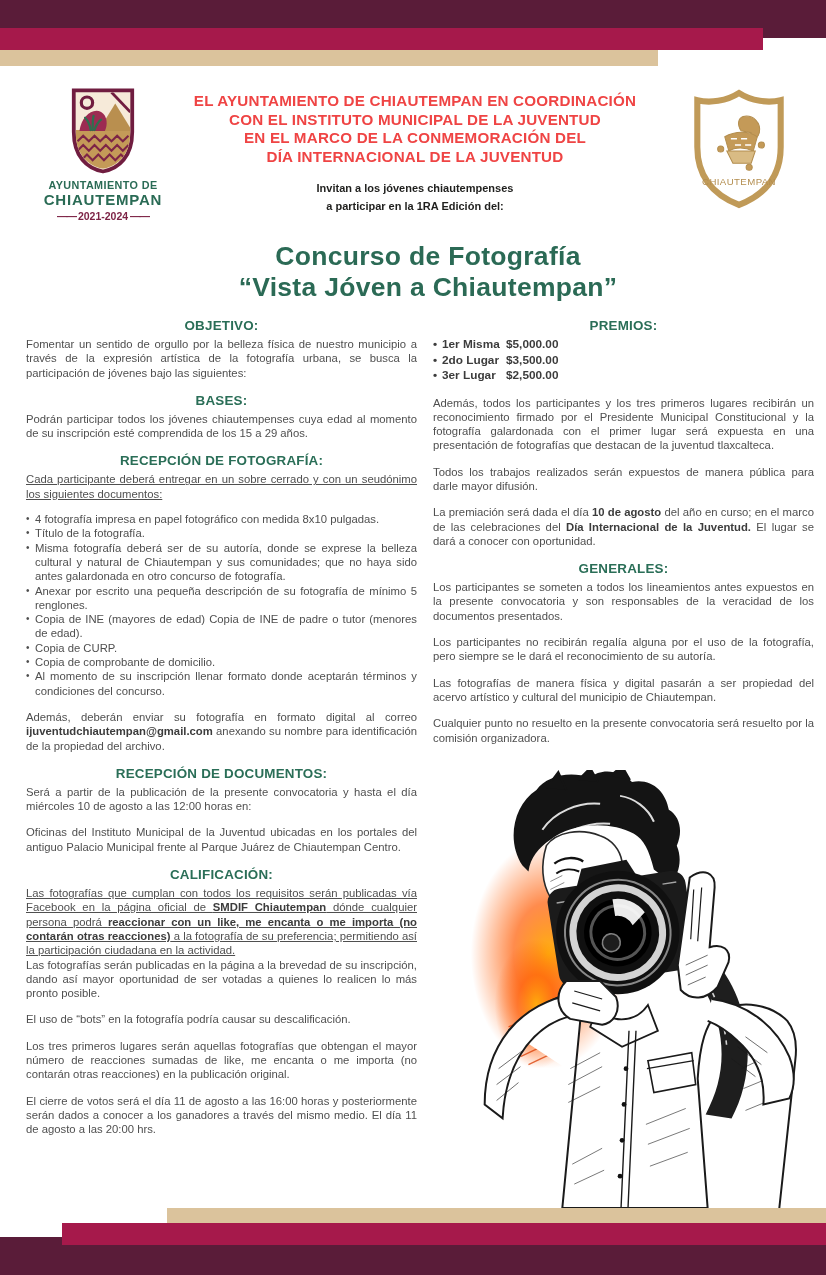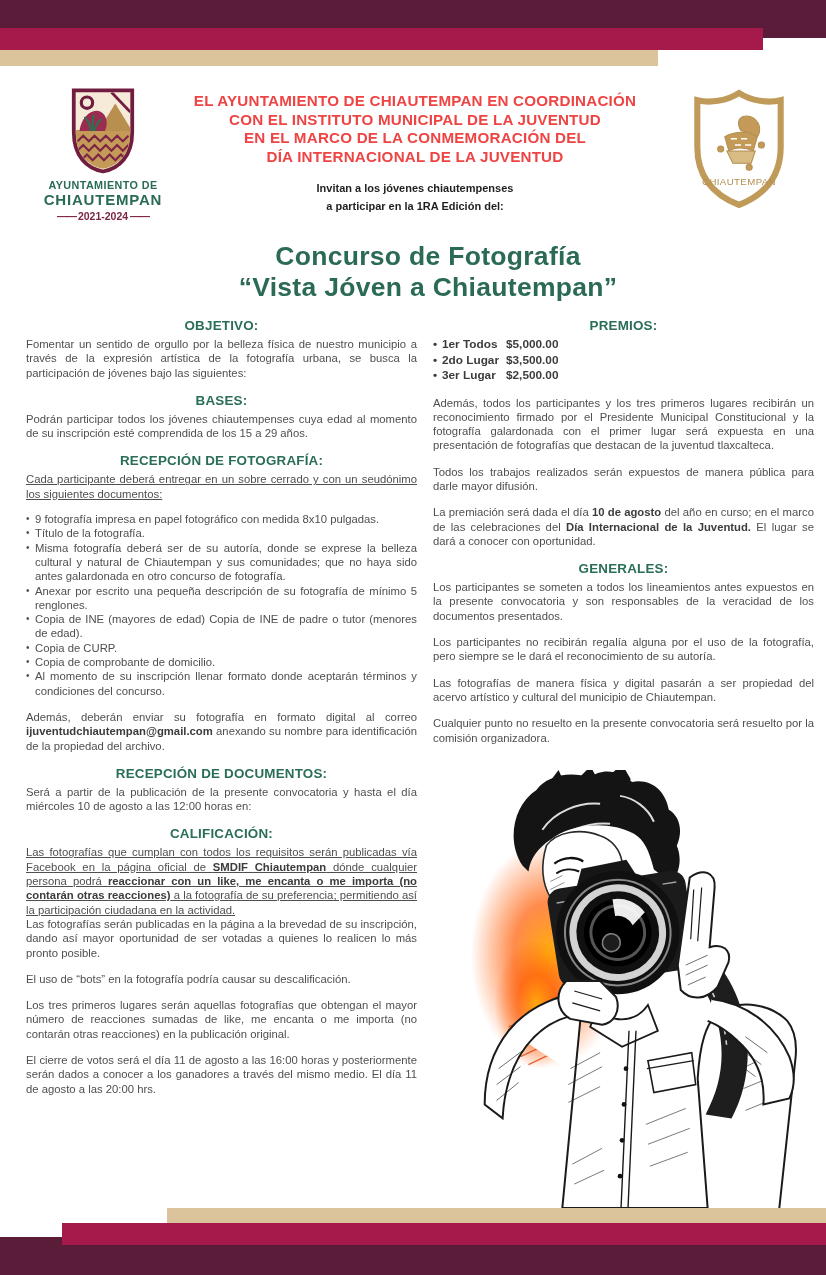--- a/index.html
+++ b/index.html
@@ -145,46 +145,47 @@
   <div class="col col-left">
     <h3 class="first">OBJETIVO:</h3>
     <p>Fomentar un sentido de orgullo por la belleza física de nuestro municipio a través de la expresión artística de la fotografía urbana, se busca la participación de jóvenes bajo las siguientes:</p>
 
     <h3>BASES:</h3>
     <p>Podrán participar todos los jóvenes chiautempenses cuya edad al momento de su inscripción esté comprendida de los 15 a 29 años.</p>
 
     <h3>RECEPCIÓN DE FOTOGRAFÍA:</h3>
     <p class="tight">Cada participante deberá entregar en un sobre cerrado y con un seudónimo los siguientes documentos:</p>
     <ul class="doc-list">
-      <li>9 fotografía impresa en papel fotográfico con medida 8x10 pulgadas.</li>
+      <li>4 fotografía impresa en papel fotográfico con medida 8x10 pulgadas.</li>
       <li>Título de la fotografía.</li>
       <li>Misma fotografía deberá ser de su autoría, donde se exprese la belleza  cultural y natural de Chiautempan y sus comunidades; que no haya  sido antes galardonada en otro concurso de fotografía.</li>
       <li>Anexar por escrito una pequeña descripción de su fotografía de mínimo  5 renglones.</li>
       <li>Copia de INE (mayores de edad) Copia de INE de padre o tutor (menores  de edad).</li>
       <li>Copia de CURP.</li>
       <li>Copia de comprobante de domicilio.</li>
       <li>Al momento de su inscripción llenar formato donde aceptarán términos y  condiciones del concurso.</li>
     </ul>
     <p><span>Además, deberán enviar su fotografía en formato digital al correo </span><b>ijuventudchiautempan@gmail.com</b><span> anexando su nombre para identificación de la propiedad del archivo.</span></p>
 
     <h3>RECEPCIÓN DE DOCUMENTOS:</h3>
     <p>Será a partir de la publicación de la presente convocatoria y hasta el día miércoles 10 de agosto a las 12:00 horas en:</p>
+    <p>Oficinas del Instituto Municipal de la Juventud ubicadas en los portales del antiguo Palacio Municipal frente al Parque Juárez de Chiautempan Centro.</p>
 
     <h3>CALIFICACIÓN:</h3>
     <p class="tight"><span>Las fotografías que cumplan con todos los requisitos serán publicadas vía Facebook en la página oficial de </span><b>SMDIF Chiautempan</b><span> dónde cualquier persona podrá </span><b>reaccionar con un like, me encanta o me importa (no contarán otras reacciones)</b><span> a la fotografía de su preferencia; permitiendo así la participación ciudadana en la actividad.</span></p>
     <p>Las fotografías serán publicadas en la página a la brevedad de su inscripción, dando así mayor oportunidad de ser votadas a quienes lo realicen lo más pronto posible.</p>
     <p>El uso de “bots” en la fotografía podría causar su descalificación.</p>
     <p>Los tres primeros lugares serán aquellas fotografías que obtengan el mayor número de reacciones sumadas de like, me encanta o me importa (no contarán otras reacciones) en la publicación original.</p>
     <p>El cierre de votos será el día 11 de agosto a las 16:00 horas y posteriormente serán dados a conocer a los ganadores a través del mismo medio. El día 11 de agosto a las 20:00 hrs.</p>
   </div>
 
   <div class="col col-right">
     <h3 class="first">PREMIOS:</h3>
     <div class="prizes">
-      <div class="prize"><span class="place">1er Todos</span><span>$5,000.00</span></div>
+      <div class="prize"><span class="place">1er Misma</span><span>$5,000.00</span></div>
       <div class="prize"><span class="place">2do Lugar</span><span>$3,500.00</span></div>
       <div class="prize"><span class="place">3er Lugar</span><span>$2,500.00</span></div>
     </div>
     <p>Además, todos los participantes y los tres primeros lugares recibirán un reconocimiento firmado por el Presidente Municipal Constitucional y la fotografía galardonada con el primer lugar será expuesta en una presentación de fotografías que destacan de la juventud tlaxcalteca.</p>
     <p>Todos los trabajos realizados serán expuestos de manera pública para darle mayor difusión.</p>
     <p><span>La premiación será dada el día </span><b>10 de agosto</b><span> del año en curso; en el marco de las celebraciones del </span><b>Día Internacional de la Juventud.</b><span> El lugar se dará a conocer con oportunidad.</span></p>
 
     <h3>GENERALES:</h3>
     <p>Los participantes se someten a todos los lineamientos antes expuestos en la presente convocatoria y son responsables de la veracidad de los documentos presentados.</p>
     <p>Los participantes no recibirán regalía alguna por el uso de la fotografía, pero siempre se le dará el reconocimiento de su autoría.</p>

